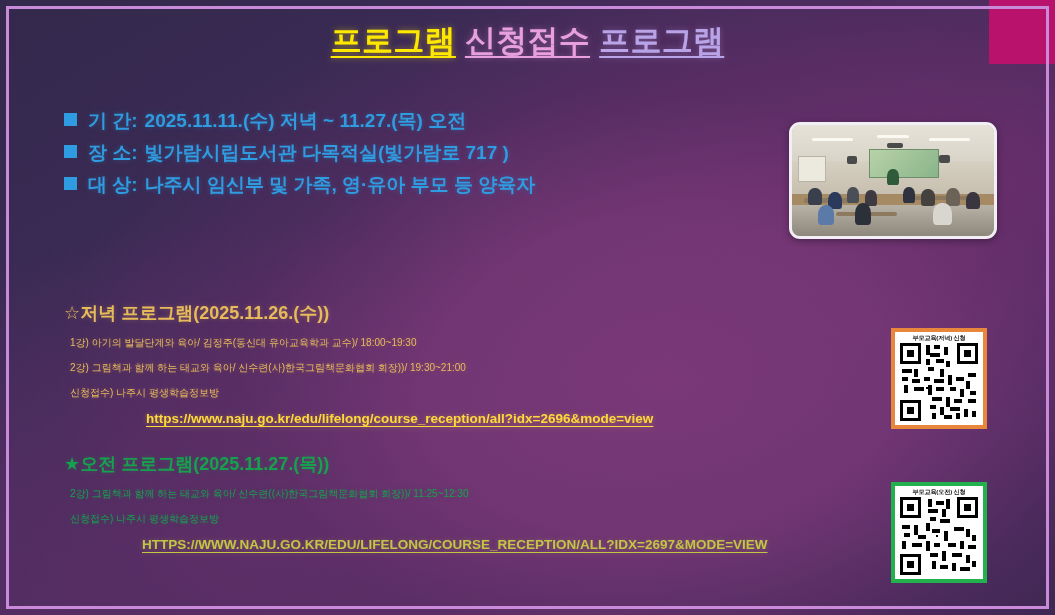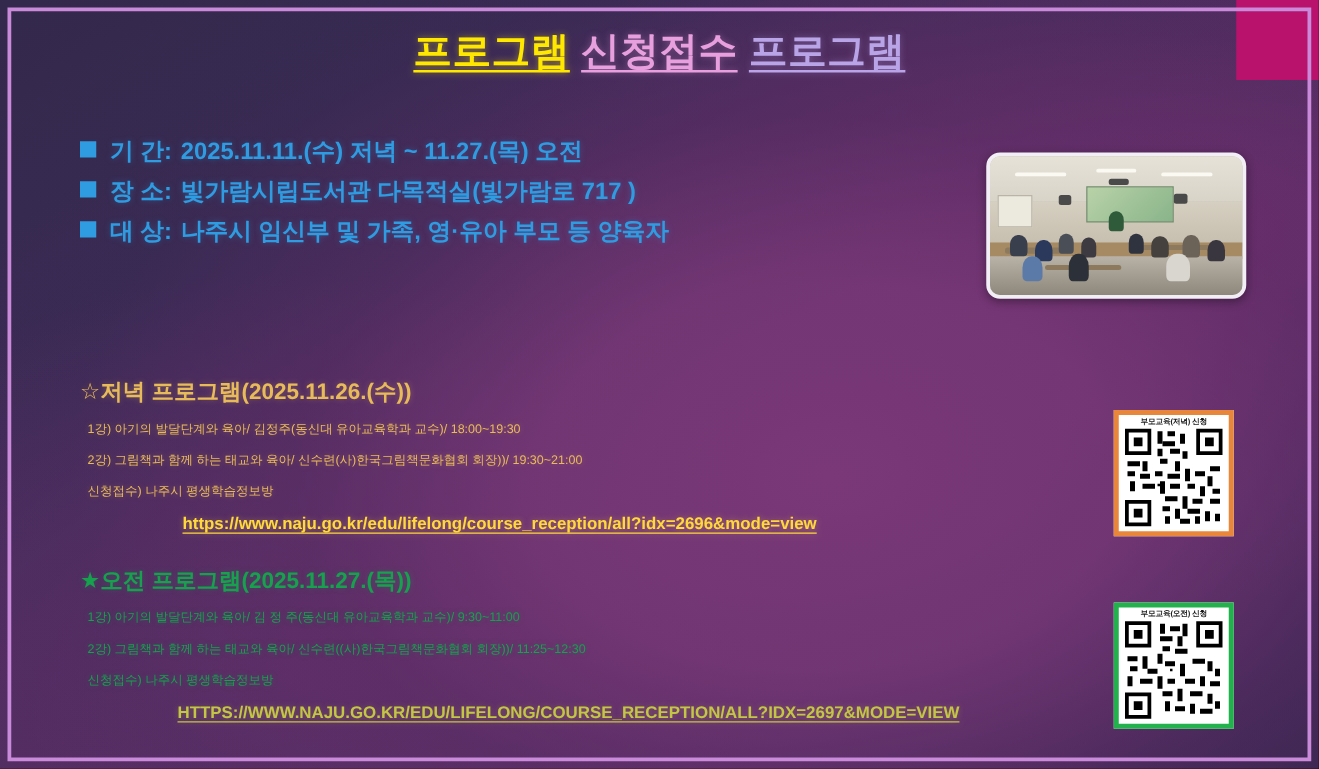--- a/index.html
+++ b/index.html
@@ -276,21 +276,20 @@
   <div class="section" id="sec-evening">
     <div class="sec-head">☆저녁 프로그램(2025.11.26.(수))</div>
     <div class="sec-line indent">1강) 아기의 발달단계와 육아/ 김정주(동신대 유아교육학과 교수)/ 18:00~19:30</div>
     <div class="sec-line indent">2강) 그림책과 함께 하는 태교와 육아/ 신수련(사)한국그림책문화협회 회장))/ 19:30~21:00</div>
     <div class="sec-line indent">신청접수) 나주시 평생학습정보방</div>
     <a class="sec-url" href="#">https://www.naju.go.kr/edu/lifelong/course_reception/all?idx=2696&amp;mode=view</a>
   </div>
 
   <div class="section" id="sec-morning">
     <div class="sec-head">★오전 프로그램(2025.11.27.(목))</div>
-    <div class="sec-line indent">1강) 아기의 발달단계와 육아/ 김 정 주(동신대 유아교육학과 교수)/ 9:30~11:00</div>
     <div class="sec-line indent">2강) 그림책과 함께 하는 태교와 육아/ 신수련((사)한국그림책문화협회 회장))/ 11:25~12:30</div>
     <div class="sec-line indent">신청접수) 나주시 평생학습정보방</div>
     <a class="sec-url" href="#">HTTPS://WWW.NAJU.GO.KR/EDU/LIFELONG/COURSE_RECEPTION/ALL?IDX=2697&amp;MODE=VIEW</a>
   </div>
 
   <div id="photo">
     <div class="ph-ceiling"></div>
     <div class="ph-wall"></div>
     <div class="ph-wain"></div>
     <div class="ph-floor"></div>

